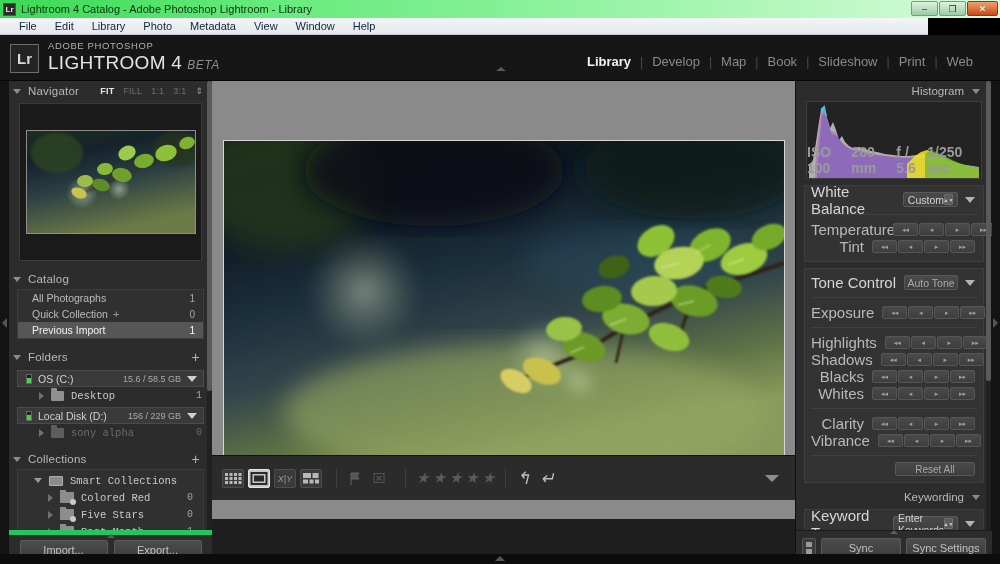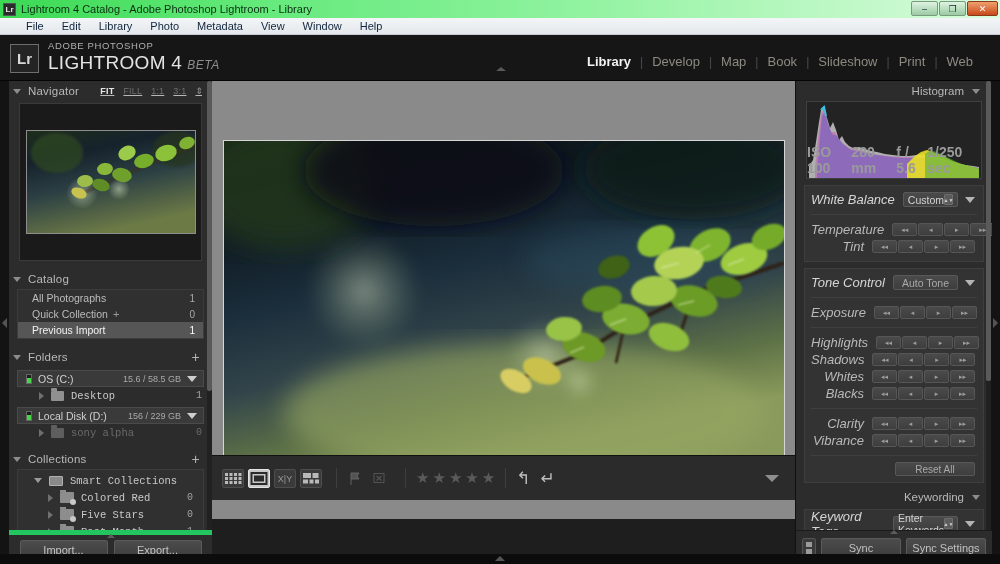--- a/index.html
+++ b/index.html
@@ -27,24 +27,24 @@
   .wbtn {
     width: 27px; height: 15px; border: 1px solid #7a9a7f; border-radius: 2px;
     background: linear-gradient(to bottom,#dff3e2,#9bcba3);
     display: flex; align-items: center; justify-content: center;
     font-size: 9px; color: #123;
   }
   .wbtn.close { background: linear-gradient(to bottom,#f0a070,#c9491a); border-color:#8a3a18; color:#fff; width:31px;}
 
   
   .menubar {
-    position: absolute; left: 0; top: 18px; width: 1000px; height: 17px;
+    position: absolute; left: 0; top: 18px; width: 928px; height: 17px;
     background: linear-gradient(to bottom,#f3f5f7,#e4e8ec);
     border-bottom: 1px solid #c6ccd2;
-    display: flex; align-items: center; padding-left: 17px;
+    display: flex; align-items: center; padding-left: 10px;
   }
   .menubar .mi { font-size: 11px; color: #10243c; padding: 1px 9px; cursor: default; }
 
   
   .identity {
     position: absolute; left: 0; top: 35px; width: 1000px; height: 46px;
     background: #161616;
     border-bottom: 1px solid #050505;
   }
   .lr-logo {
@@ -92,21 +92,21 @@
 
   .panel-header {
     height: 20px; display: flex; align-items: center;
     font-size: 11.5px; color: #b8b8b8; padding-left: 4px; letter-spacing:.2px;
   }
   .panel-header .tri {
     width:0;height:0;border-left:4px solid transparent;border-right:4px solid transparent;
     border-top:5px solid #8c8c8c; margin-right:7px;
   }
   .panel-header .plus { margin-left:auto; margin-right:12px; color:#b4b4b4; font-size:14px; line-height:10px;}
-  .navzooms { margin-left: auto; margin-right: 10px; display: flex; align-items: center; gap: 9px; text-decoration: underline; }
+  .navzooms { margin-left: auto; margin-right: 10px; display: flex; align-items: center; gap: 9px; }
   .navzooms span { font-size: 9px; color: #6f6f6f; }
   .navzooms span.on { color: #e6e6e6; font-weight: bold; }
   .navzooms .updown { color:#9a9a9a; font-size:9px; letter-spacing:-1px;}
 
   .nav-preview {
     margin: 2px 10px 0 10px; height: 158px; background: #1a1a1a;
     border: 1px solid #3a3a3a; display:flex; align-items:center; justify-content:center;
   }
   .nav-thumb { width: 170px; height: 104px; border: 1px solid #8d8d8d; position:relative; overflow:hidden;}
 
@@ -152,21 +152,21 @@
   .lrbtn {
     width:88px; height:20px; font-size:11px; color:#c3c3c3;
     background:linear-gradient(to bottom,#4c4c4c,#3c3c3c);
     border:1px solid #5a5a5a; border-radius:2px;
     display:flex;align-items:center;justify-content:center; cursor:pointer;
   }
   .panel-tab-handle { position:absolute; left:50%; margin-left:-5px; top:-1px; width:10px; height:5px;}
   .panel-tab-handle i { display:block;width:0;height:0;margin:0 auto;border-left:4px solid transparent;border-right:4px solid transparent;border-bottom:4px solid #5c5c5c;}
 
   
-  .center { position: absolute; left: 212px; top: 0; width: 583px; height: 419px; background: #1e1e1e; }
+  .center { position: absolute; left: 212px; top: 0; width: 583px; height: 419px; background: #1e1e1e; font-style: italic; }
   .photo-stage {
     position: absolute; left: 0; top: 0; width: 583px; height: 438px;
     background: #8a8a8a; display: flex; align-items: center; justify-content: center;
   }
   .photo-frame { width: 560px; height: 318px; box-shadow: 0 0 0 1px #d6d6d6; position: relative; overflow: hidden; background:#0d1318;}
 
   .toolbar {
     position: absolute; left: 0; bottom: 0; width: 583px; height: 45px;
     background: #2b2b2b; border-top: 1px solid #111;
     display: flex; align-items: center; padding: 0 10px;
@@ -192,21 +192,21 @@
     height: 20px; display:flex; align-items:center; justify-content:flex-end;
     font-size: 11.5px; color:#b8b8b8; padding-right: 12px;
   }
   .rp-header .tri { margin-left:8px; width:0;height:0;border-left:4px solid transparent;border-right:4px solid transparent;border-top:5px solid #8c8c8c;}
 
   .histo-box { margin: 0 10px; height: 78px; background:#1e1e1e; border:1px solid #3f3f3f; position:relative;}
   .histo-meta { position:absolute; left:0; right:0; bottom:2px; display:flex; justify-content:space-around; font-size:14px; color:#9a9a9a;font-weight:bold;}
 
   .sect { margin: 6px 8px 0 8px; background:#333; border:1px solid #3e3e3e; padding: 5px 0 6px 0;}
   .ctrl-row { display:flex; align-items:center; height:17px; padding:0 8px 0 6px; }
-  .ctrl-row .lbl { font-size:13px; color:#b9b9b9; width:74px; text-align:right; margin-right:8px;font-style:italic; }
+  .ctrl-row .lbl { font-size:15px; color:#b9b9b9; width:74px; text-align:right; margin-right:8px; }
   .ctrl-row .lbl.strong { color:#d6d6d6; text-align:left; width:auto; margin-right:8px; }
   .nudge { display:flex; gap:1px; }
   .nudge b {
     width:25px; height:13px; background:linear-gradient(to bottom,#4a4a4a,#3e3e3e);
     border:1px solid #565656; border-radius:2px;
     font-size:7px; color:#9d9d9d; display:flex;align-items:center;justify-content:center; font-weight:normal; cursor:pointer;
   }
   .combo {
     height:15px; flex:1; background:linear-gradient(to bottom,#4a4a4a,#3f3f3f);
     border:1px solid #595959; border-radius:2px; display:flex; align-items:center;
@@ -689,30 +689,30 @@
           <div class="ctrl-row">
             <span class="lbl">Shadows</span>
             <span class="nudge">
               <b>◂◂</b>
               <b>◂</b>
               <b>▸</b>
               <b>▸▸</b>
             </span>
           </div>
           <div class="ctrl-row">
+            <span class="lbl">Blacks</span>
+            <span class="nudge">
+              <b>◂◂</b>
+              <b>◂</b>
+              <b>▸</b>
+              <b>▸▸</b>
+            </span>
+          </div>
+          <div class="ctrl-row">
             <span class="lbl">Whites</span>
-            <span class="nudge">
-              <b>◂◂</b>
-              <b>◂</b>
-              <b>▸</b>
-              <b>▸▸</b>
-            </span>
-          </div>
-          <div class="ctrl-row">
-            <span class="lbl">Blacks</span>
             <span class="nudge">
               <b>◂◂</b>
               <b>◂</b>
               <b>▸</b>
               <b>▸▸</b>
             </span>
           </div>
 
           <div class="divider"></div>
 

